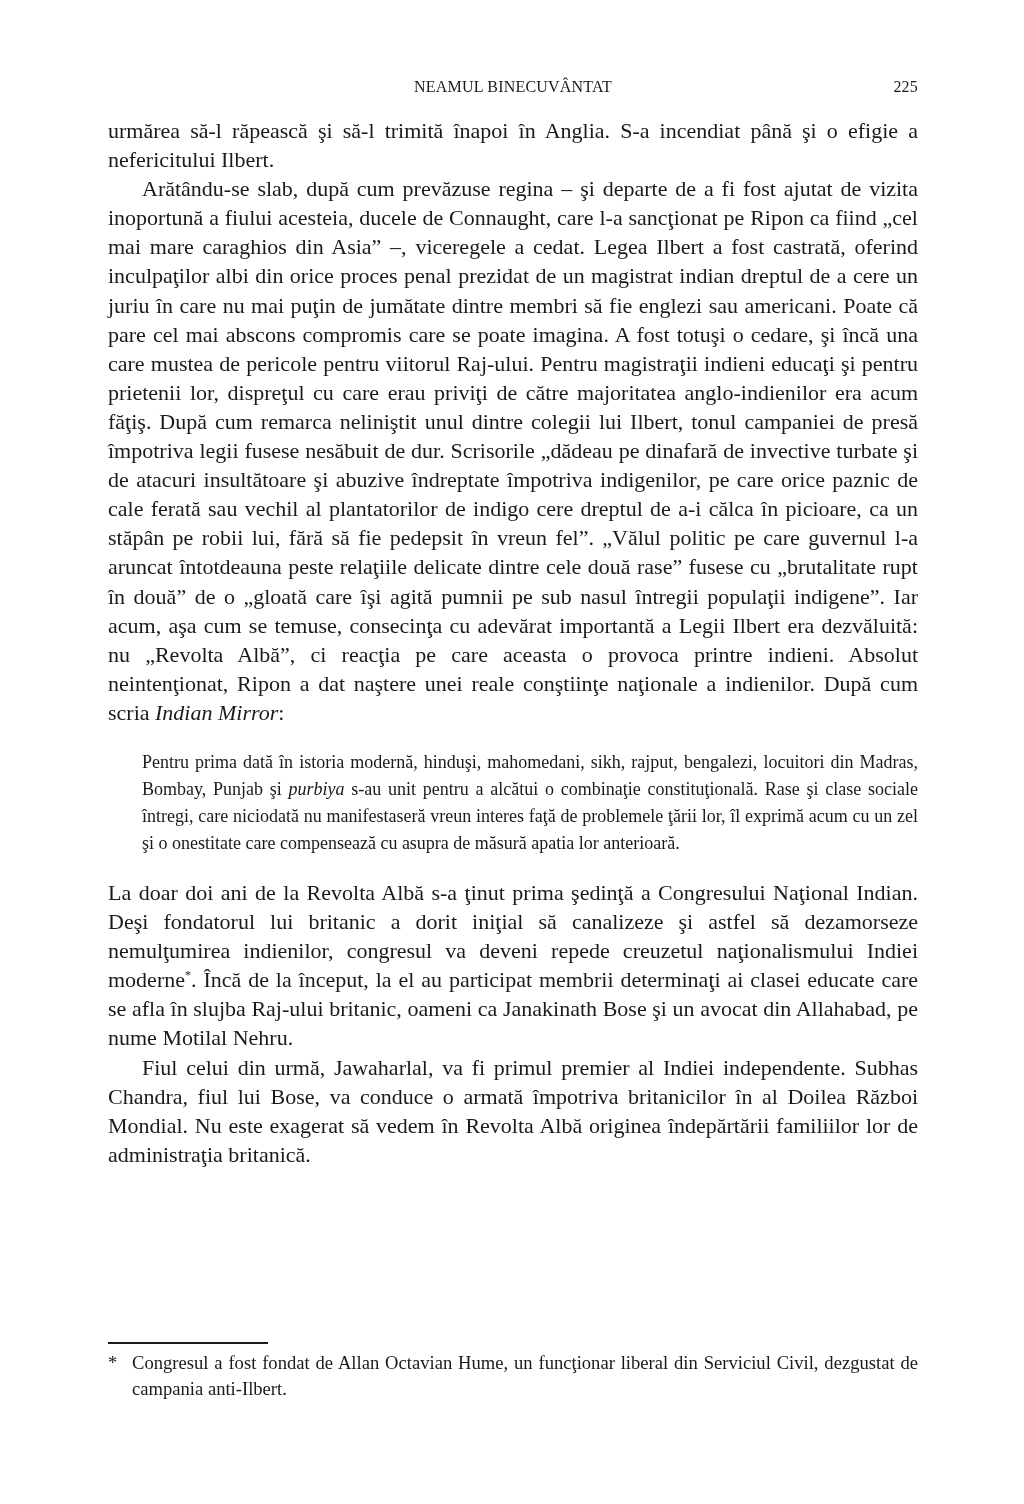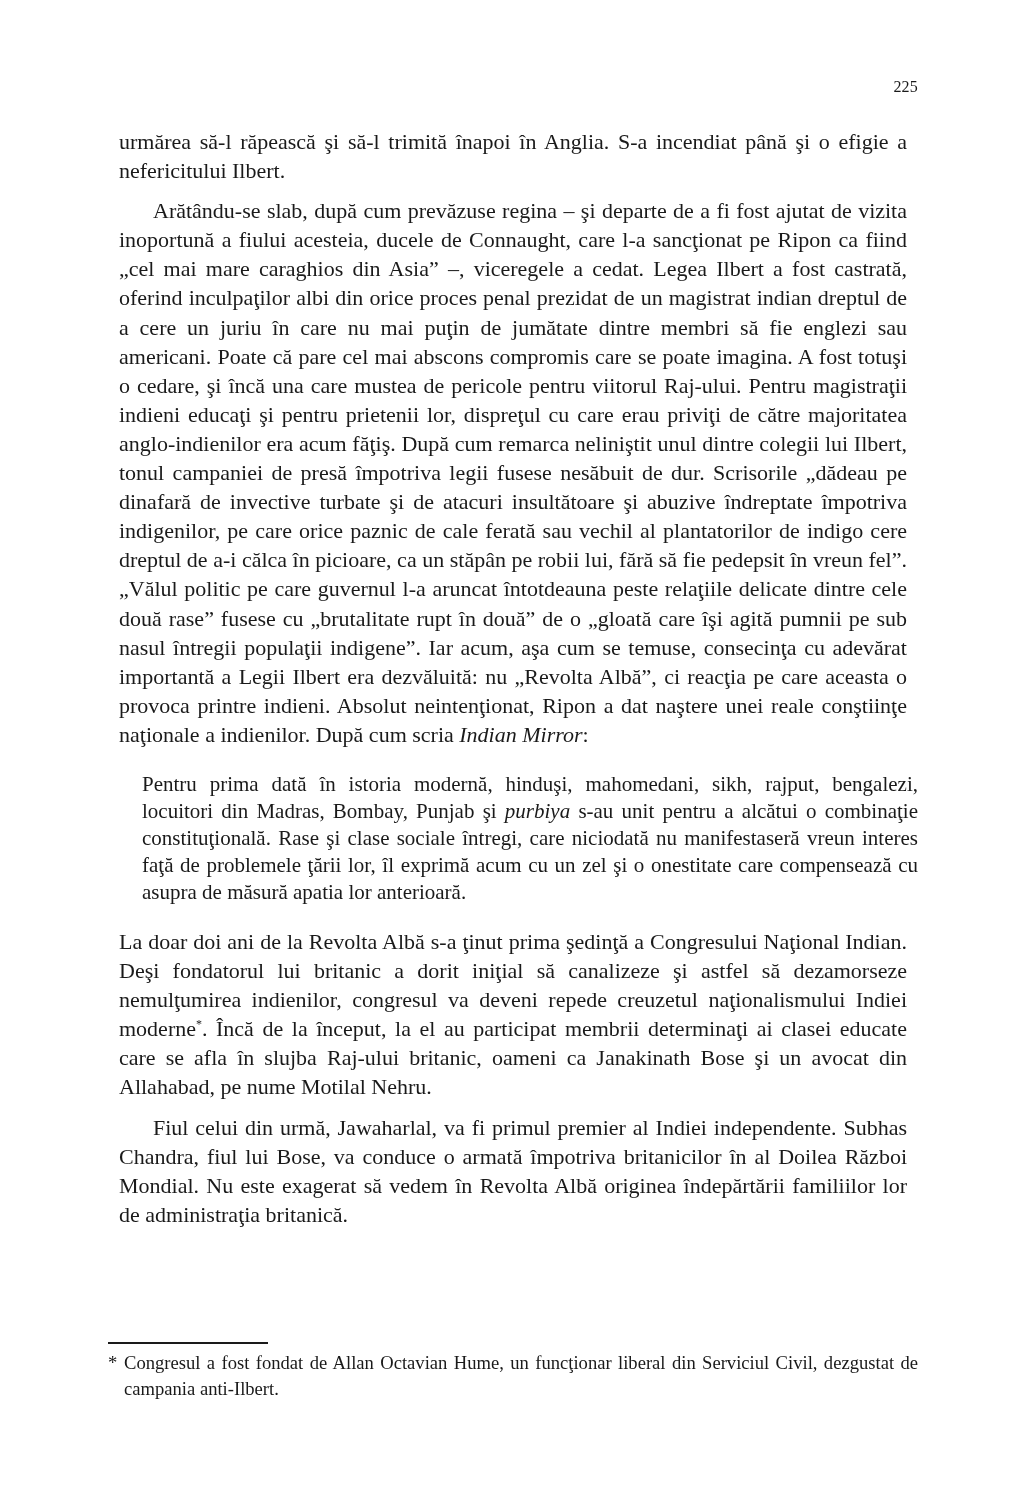--- a/index.html
+++ b/index.html
@@ -2,38 +2,39 @@
 <html><head>
 <meta charset="utf-8">
 <style>
   html, body { margin: 0; padding: 0; background: #ffffff; }
   body { width: 1024px; height: 1504px; position: relative; overflow: hidden; color: #1a1a1a; font-family: "Liberation Serif", "DejaVu Serif", serif; }
   .page { position: absolute; left: 108px; top: 0; width: 810px; }
   .header { position: absolute; top: 78px; left: 0; width: 810px; height: 24px; font-size: 16px; letter-spacing: 0.2px; }
   .header .title { position: absolute; left: 0; right: 0; text-align: center; }
   .header .pagenum { position: absolute; right: 0; }
   .body { position: absolute; top: 116px; left: 0; width: 810px; font-size: 22px; line-height: 29.1px; text-align: justify; }
-  .body p { margin: 11px; }
+  .body p { margin: 0; }
   .body p.indent { text-indent: 34px; }
-  .quote { margin: 22px 0 21px 34px; font-size: 21px; line-height: 27px; text-align: justify; }
+  .quote { margin: 22px 0 21px 34px; font-size: 18px; line-height: 27px; text-align: justify; }
   .quote p { margin: 0; }
   .body p.after-quote { margin-top: 0; }
   sup { font-size: 12px; line-height: 0; vertical-align: 8px; }
   .fn-rule { position: absolute; top: 1342px; left: 0; width: 160px; height: 1.5px; background: #1a1a1a; }
   .footnote { position: absolute; top: 1350px; left: 0; width: 810px; font-size: 18.6px; line-height: 26px; text-align: justify; }
   .footnote .mark { position: absolute; left: 0; top: 0; }
-  .footnote .fn-text { display: block; margin-left: 16px; }
+  .footnote .fn-text { display: block; margin-left: 24px; }
   em { }
 </style>
 </head>
 <body>
 
 <div class="page">
 
   <div class="header">
+    <span class="title">NEAMUL BINECUVÂNTAT</span>
     <span class="pagenum">225</span>
   </div>
 
   <div class="body">
     <p>urmărea să-l răpească şi să-l trimită înapoi în Anglia. S-a incendiat până şi o efigie a nefericitului Ilbert.</p>
     <p class="indent"><span>Arătându-se slab, după cum prevăzuse regina – şi departe de a fi fost ajutat de vizita inoportună a fiului acesteia, ducele de Connaught, care l-a sancţionat pe Ripon ca fiind „cel mai mare caraghios din Asia” –, viceregele a cedat. Legea Ilbert a fost castrată, oferind inculpaţilor albi din orice proces penal prezidat de un magistrat indian dreptul de a cere un juriu în care nu mai puţin de jumătate dintre membri să fie englezi sau americani. Poate că pare cel mai abscons compromis care se poate imagina. A fost totuşi o cedare, şi încă una care mustea de pericole pentru viitorul Raj-ului. Pentru magistraţii indieni educaţi şi pentru prietenii lor, dispreţul cu care erau priviţi de către majoritatea anglo-indienilor era acum făţiş. După cum remarca neliniştit unul dintre colegii lui Ilbert, tonul campaniei de presă împotriva legii fusese nesăbuit de dur. Scrisorile „dădeau pe dinafară de invective turbate şi de atacuri insultătoare şi abuzive îndreptate împotriva indigenilor, pe care orice paznic de cale ferată sau vechil al plantatorilor de indigo cere dreptul de a-i călca în picioare, ca un stăpân pe robii lui, fără să fie pedepsit în vreun fel”. „Vălul politic pe care guvernul l-a aruncat întotdeauna peste relaţiile delicate dintre cele două rase” fusese cu „brutalitate rupt în două” de o „gloată care îşi agită pumnii pe sub nasul întregii populaţii indigene”. Iar acum, aşa cum se temuse, consecinţa cu adevărat importantă a Legii Ilbert era dezvăluită: nu „Revolta Albă”, ci reacţia pe care aceasta o provoca printre indieni. Absolut neintenţionat, Ripon a dat naştere unei reale conştiinţe naţionale a indienilor. După cum scria </span><em>Indian Mirror</em><span>:</span></p>
 
     <div class="quote">
       <p><span>Pentru prima dată în istoria modernă, hinduşi, mahomedani, sikh, rajput, bengalezi, locuitori din Madras, Bombay, Punjab şi </span><em>purbiya</em><span> s-au unit pentru a alcătui o combinaţie constituţională. Rase şi clase sociale întregi, care niciodată nu manifestaseră vreun interes faţă de problemele ţării lor, îl exprimă acum cu un zel şi o onestitate care compensează cu asupra de măsură apatia lor anterioară.</span></p>
     </div>

